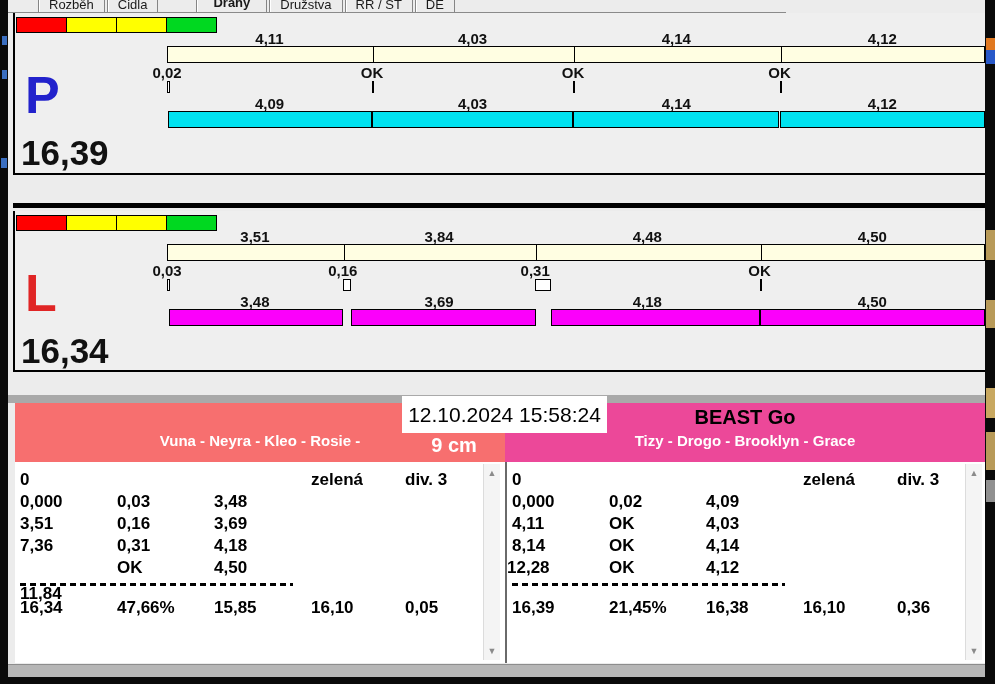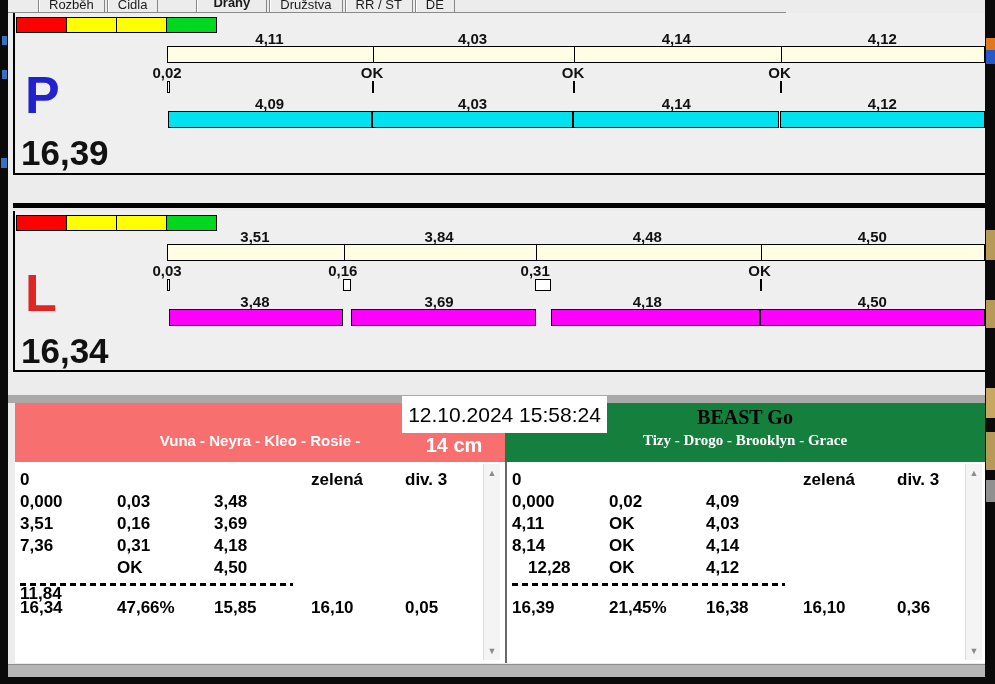--- a/index.html
+++ b/index.html
@@ -180,27 +180,27 @@
         <div class="dogbar-seg" style="left: 535.704px; top: 98px; width: 207.384px; background: rgb(251, 0, 251);"></div>
         <div class="dogbar-seg" style="left: 744.587px; top: 98px; width: 223.413px; background: rgb(251, 0, 251);"></div>
       </div>
   </div>
 
   <div class="gray-band"></div>
 
   <div class="team-header hdr-left" style="background:#f76f6f;">
     <div class="tdogs">Vuna - Neyra - Kleo - Rosie -</div>
   </div>
-  <div class="team-header hdr-right" style="background:#15803d;font-family:Liberation Serif, serif;">
+  <div class="team-header hdr-right" style="background:#ec4899;">
     <div class="tname">BEAST Go</div>
     <div class="tdogs">Tizy - Drogo - Brooklyn - Grace</div>
   </div>
 
   <div class="datetime-box">12.10.2024 15:58:24</div>
-  <div class="cm-label cm-left">14 cm</div>
+  <div class="cm-label cm-left">9 cm</div>
 
   <div class="tables-area"></div>
   <div class="table-divider"></div>
 
   <div class="rtable rtable-left" id="table-0">
     <div class="vscroll" style="left:468px;">
       <div class="up">▲</div>
       <div class="dn">▼</div>
     </div>
   <div class="tcell" style="left: 5px; top: 8px; width: 92px;">0</div>
@@ -235,21 +235,21 @@
       <div class="tcell" style="left: 390px; top: 8px; width: 75px;">div. 3</div>
       <div class="tcell" style="left: 5px; top: 30px; width: 92px;">0,000</div>
       <div class="tcell" style="left: 102px; top: 30px; width: 92px;">0,02</div>
       <div class="tcell" style="left: 199px; top: 30px; width: 92px;">4,09</div>
       <div class="tcell" style="left: 5px; top: 52px; width: 92px;">4,11</div>
       <div class="tcell" style="left: 102px; top: 52px; width: 92px;">OK</div>
       <div class="tcell" style="left: 199px; top: 52px; width: 92px;">4,03</div>
       <div class="tcell" style="left: 5px; top: 74px; width: 92px;">8,14</div>
       <div class="tcell" style="left: 102px; top: 74px; width: 92px;">OK</div>
       <div class="tcell" style="left: 199px; top: 74px; width: 92px;">4,14</div>
-      <div class="tcell" style="left: 21px; top: 96px; width: 92px;">12,28</div>
+      <div class="tcell" style="left: 0; top: 96px; width: 92px;">12,28</div>
       <div class="tcell" style="left: 102px; top: 96px; width: 92px;">OK</div>
       <div class="tcell" style="left: 199px; top: 96px; width: 92px;">4,12</div>
       <div class="dashline" style="left: 5px; top: 121px; width: 273px;"></div>
       <div class="tcell" style="left: 5px; top: 136px; width: 92px;">16,39</div>
       <div class="tcell" style="left: 102px; top: 136px; width: 92px;">21,45%</div>
       <div class="tcell" style="left: 199px; top: 136px; width: 92px;">16,38</div>
       <div class="tcell" style="left: 296px; top: 136px; width: 90px;">16,10</div>
       <div class="tcell" style="left: 390px; top: 136px; width: 75px;">0,36</div>
     </div>
 

